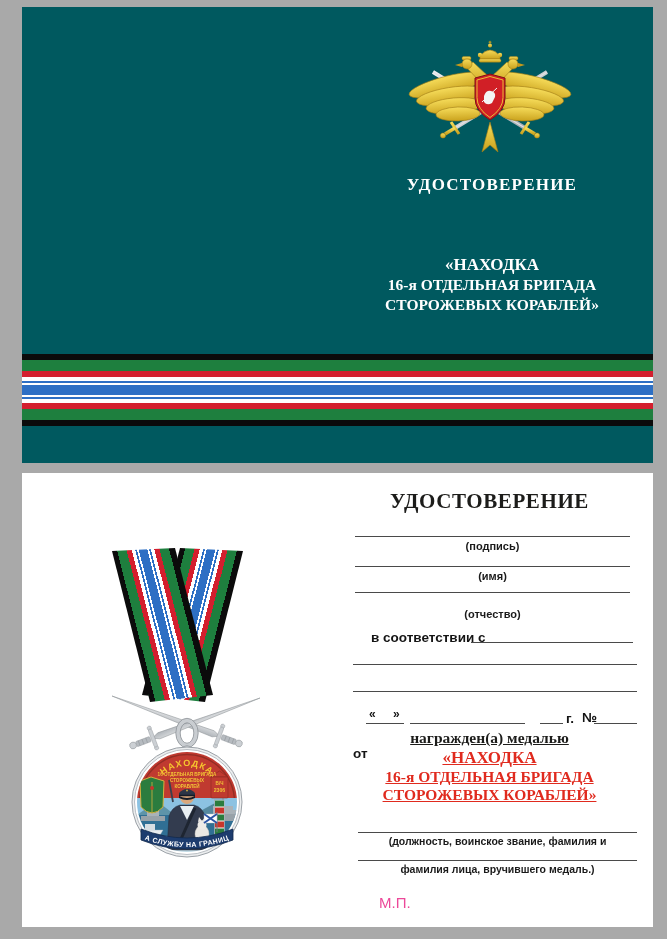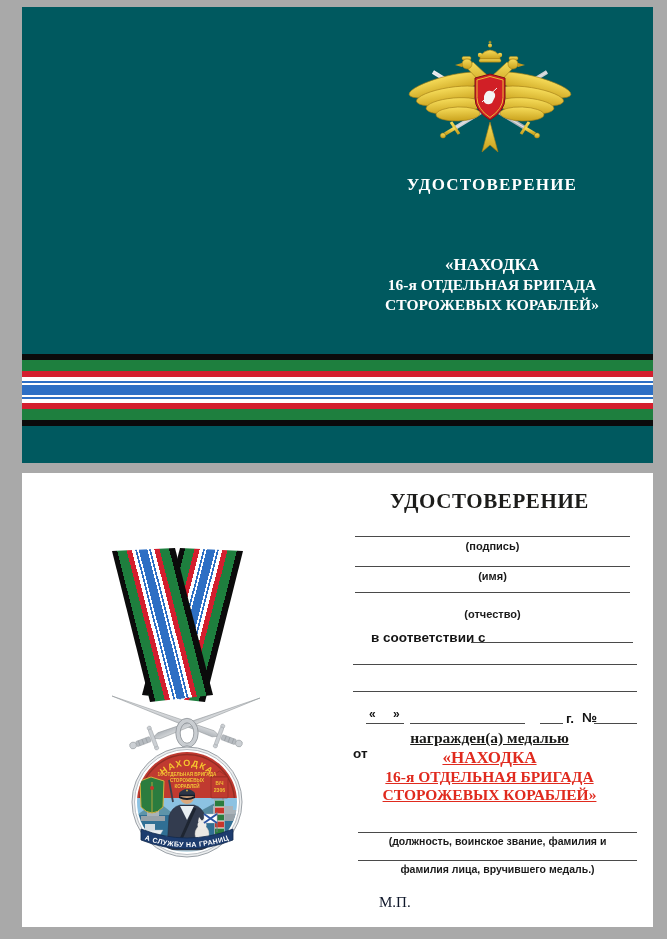--- a/index.html
+++ b/index.html
@@ -43,21 +43,21 @@
     font-family:"Liberation Serif",serif;font-weight:700;font-size:21px;letter-spacing:.6px;}
   .uline{position:absolute;height:0;border-top:1.3px solid #4a4a4a;}
   .flabel{position:absolute;text-align:center;font-weight:700;font-size:11px;color:#1a1a1a;}
   .slabel{position:absolute;text-align:center;font-weight:700;font-size:10.5px;color:#1a1a1a;}
   .bold-sans{position:absolute;font-weight:700;font-size:13.5px;color:#141414;}
   .serif-b{position:absolute;font-family:"Liberation Serif",serif;font-weight:700;text-decoration:underline;}
   .awarded{left:300px;top:256px;width:335px;text-align:center;font-size:15.5px;}
   .red-name{left:300px;top:276px;width:335px;text-align:center;color:#e02a1e;
     font-size:15.5px;line-height:18.5px;}
   .red-name .big{font-size:17px;}
-  .mp{position:absolute;left:357px;top:421px;font-size:15px;color:#0f172a;font-family:Liberation Serif, serif;}
+  .mp{position:absolute;left:357px;top:421px;font-size:15px;color:#ec4899;}
   .medal-svg{position:absolute;left:53px;top:57px;}
   .medal-text{font-family:"Liberation Sans",sans-serif;}
 </style>
 </head>
 <body>
 
 <div class="panel cover">
 
   <svg class="eagle" width="180" height="120" viewBox="0 0 180 120">
     <defs>

